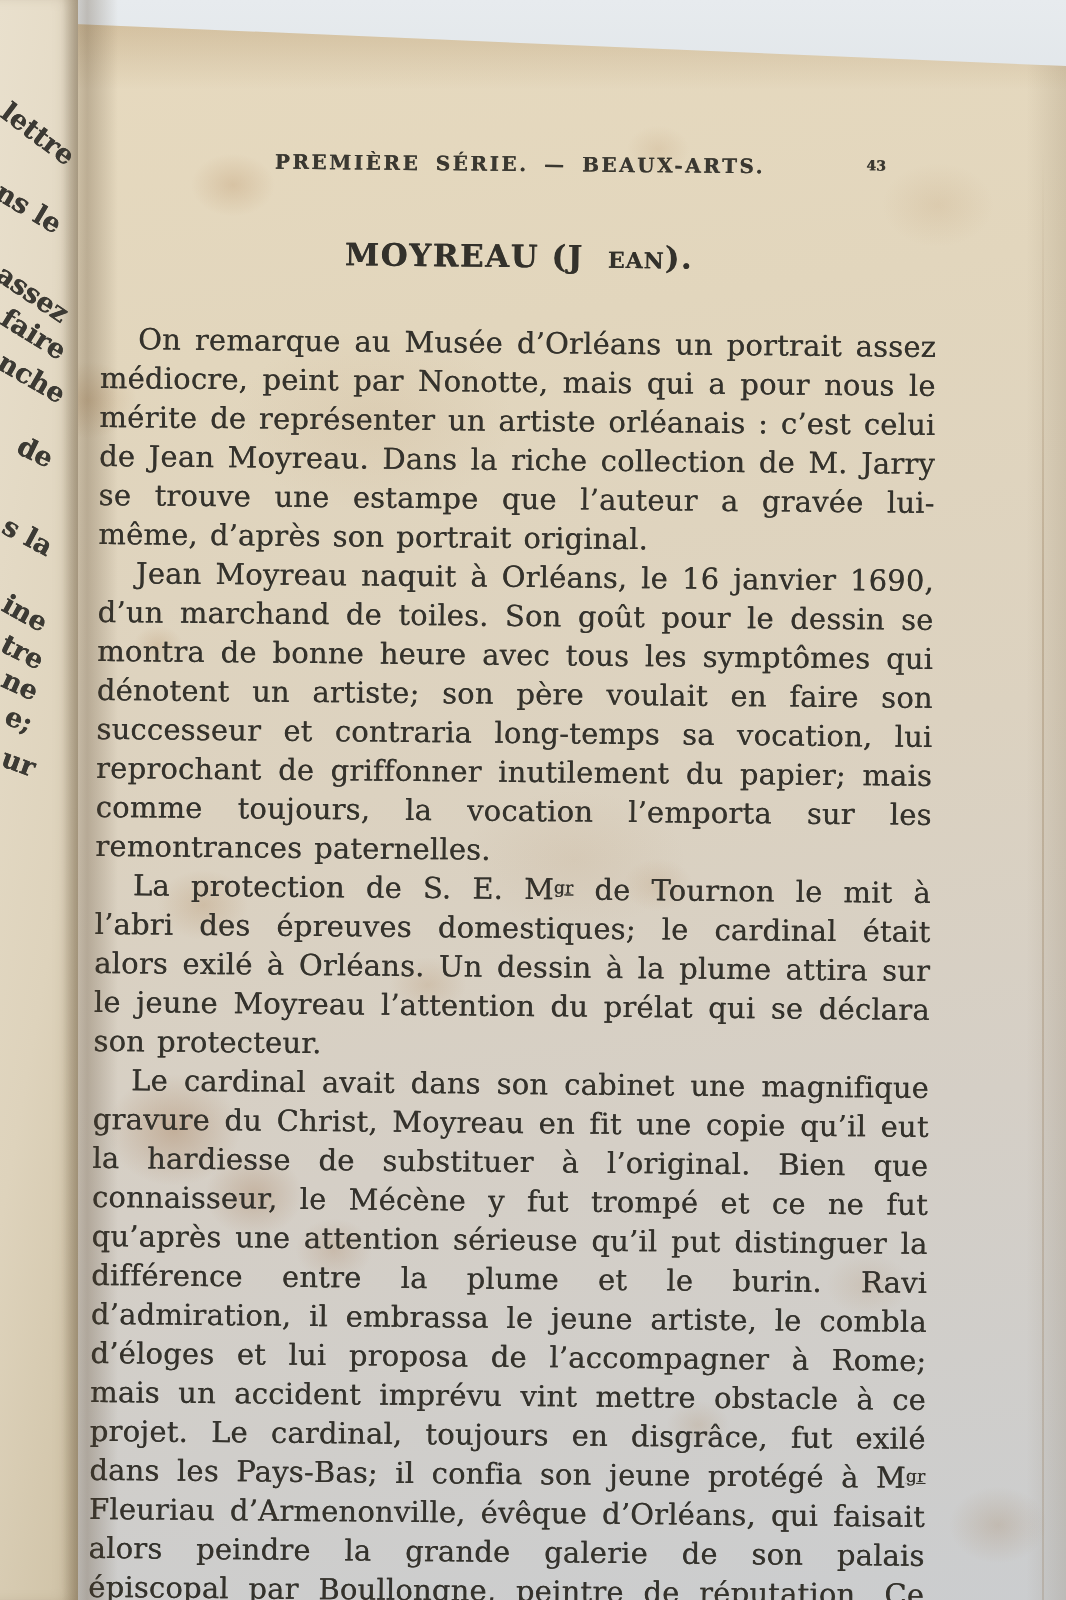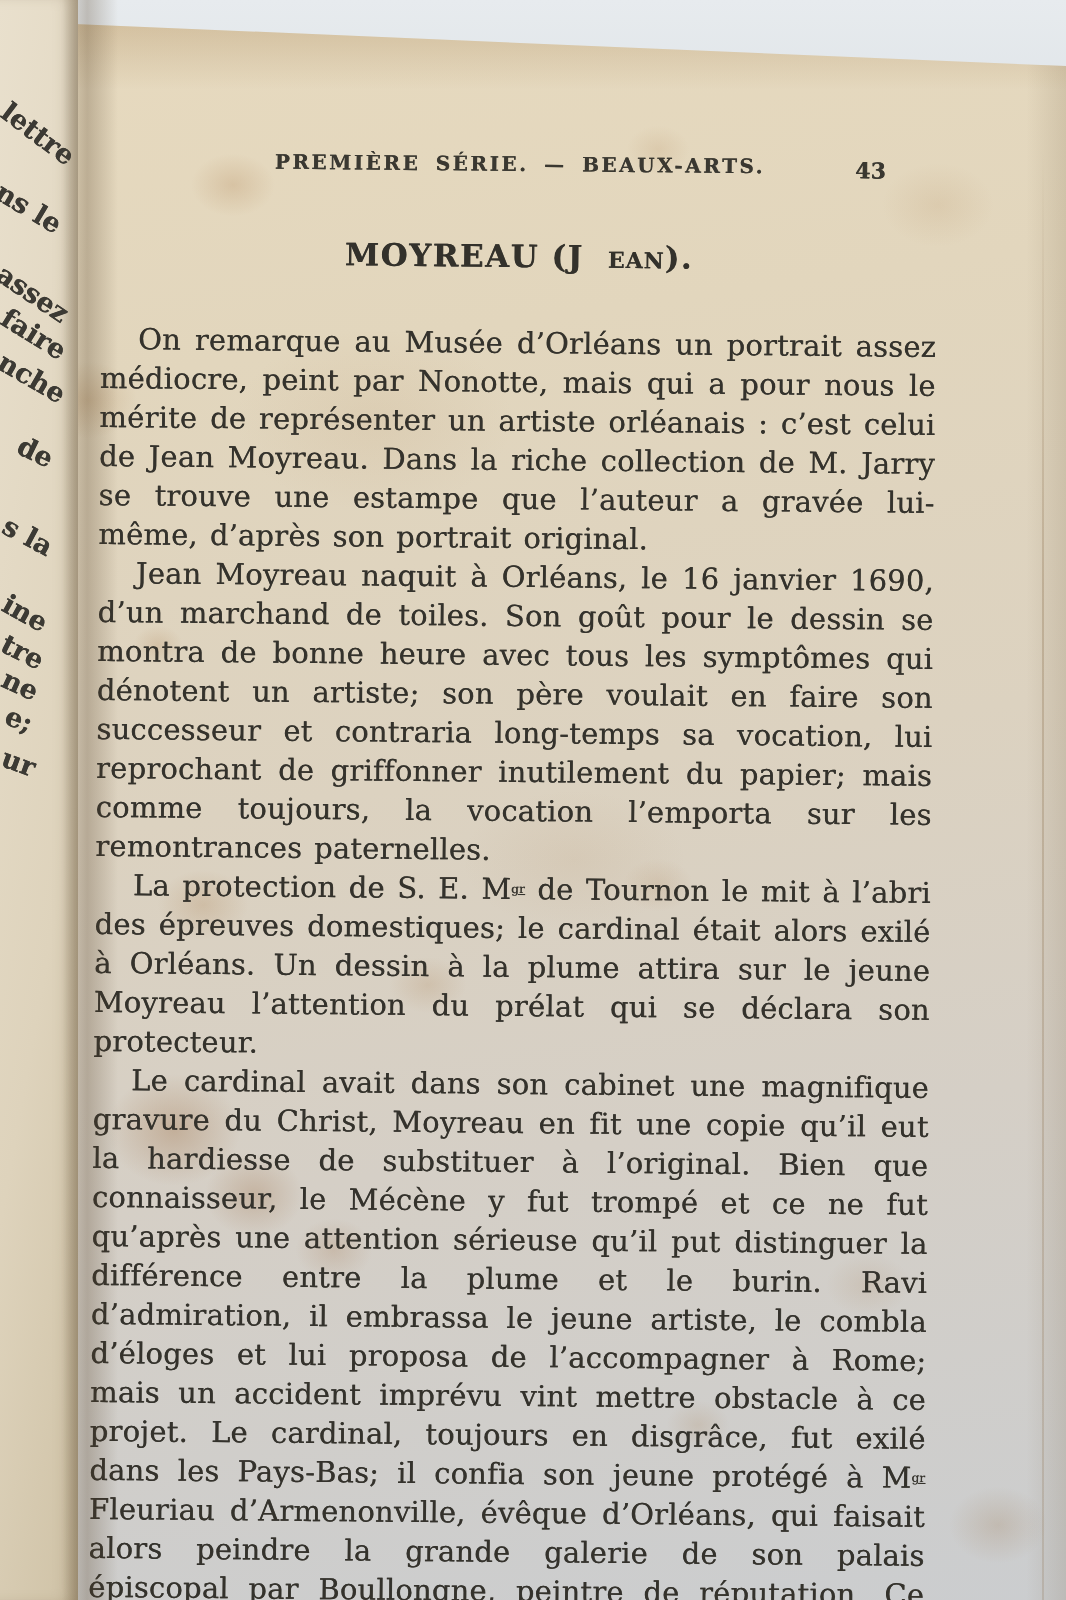--- a/index.html
+++ b/index.html
@@ -69,33 +69,33 @@
   .content{
     position:absolute;left:28px;top:148px;width:836px;
     color:#34322c;transform:rotate(.55deg);transform-origin:0 0;
     text-shadow:.3px 0 0 rgba(52,50,44,.85);
   }
   .running-header{position:relative;height:34px;text-align:center;}
   .rh-text{
     font-size:20px;font-weight:700;letter-spacing:2.5px;word-spacing:6px;color:#3a3831;
   }
   .page-num{
-    position:absolute;right:52px;top:2px;font-size:22px;font-weight:700;color:#3a3831;
+    position:absolute;right:52px;top:2px;font-size:14px;font-weight:700;color:#3a3831;
   }
   .article-title{
     margin-top:52px;text-align:center;font-size:31px;font-weight:700;
     letter-spacing:1.5px;color:#33312b;
   }
   .sc{font-variant:small-caps;letter-spacing:1px;margin-left:24px;}
   .body-text{margin-top:50px;}
   .para{
     margin:0;font-size:29px;line-height:39px;text-align:justify;
     text-indent:38px;word-spacing:2.5px;letter-spacing:.2px;
   }
-  .para .sup{font-size:12px;vertical-align:6px;line-height:0;text-decoration:underline;}
+  .para .sup{font-size:17px;vertical-align:6px;line-height:0;text-decoration:underline;}
 </style>
 </head>
 <body>
 
 <div class="scene">
 
   <div class="page">
     <div class="stains"></div>
     <div class="edge-line"></div>
 

